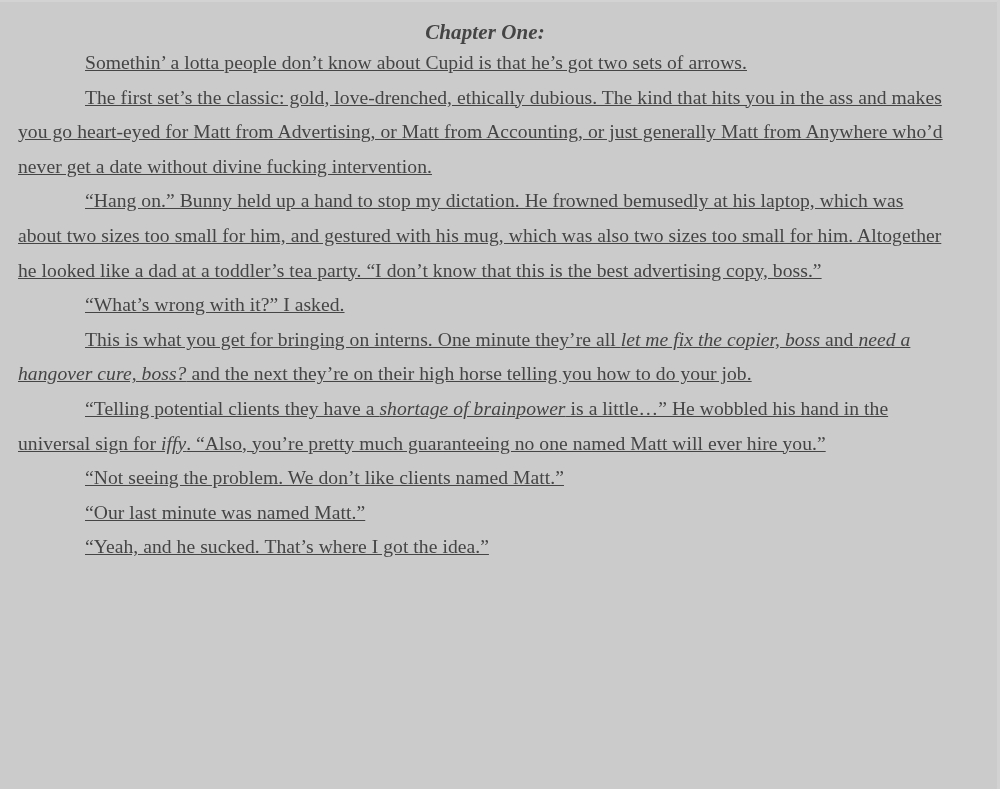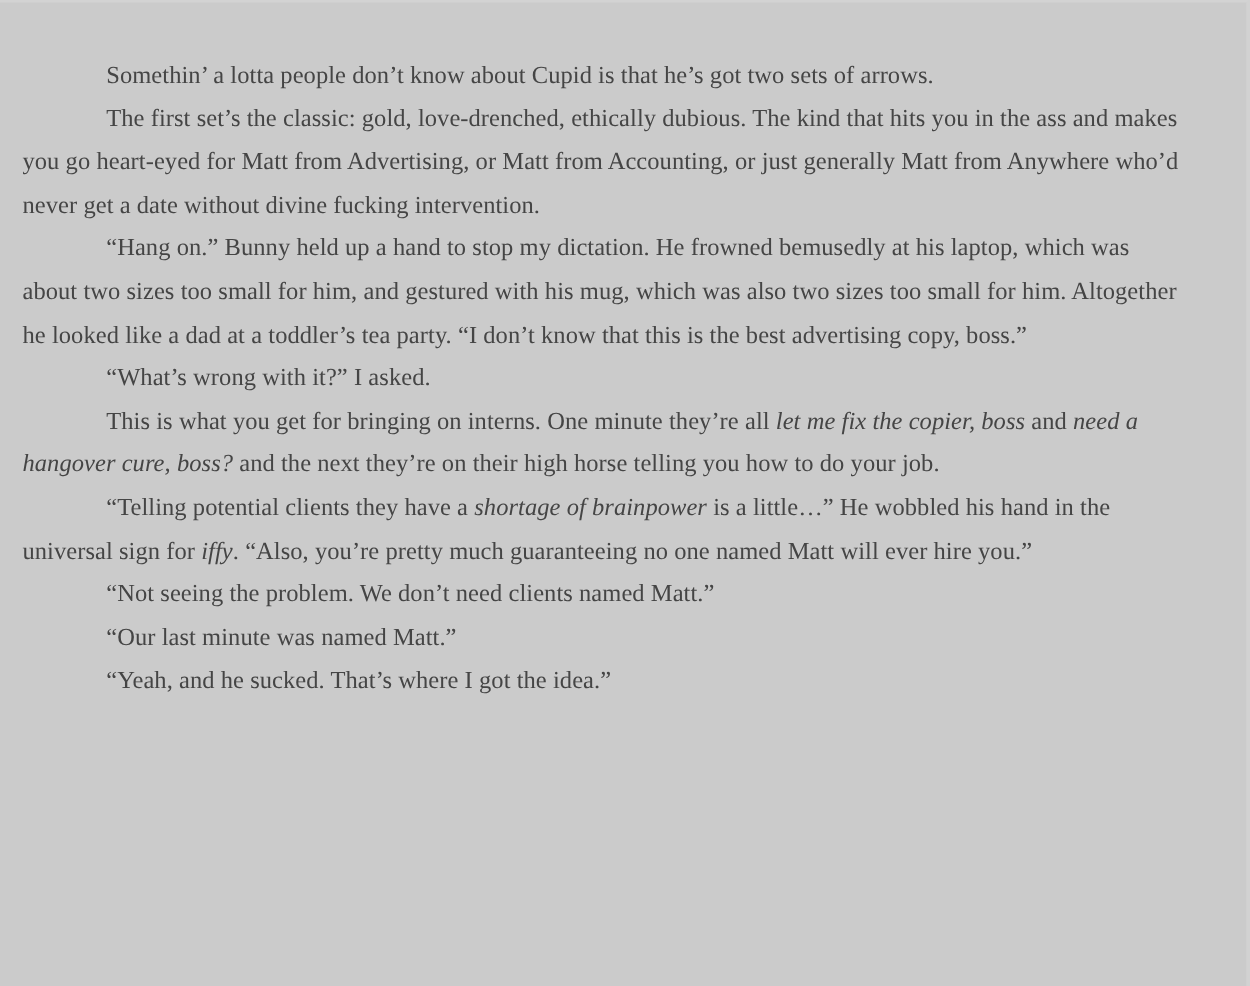--- a/index.html
+++ b/index.html
@@ -40,42 +40,43 @@
     .chapter-title {
       text-align: center;
       font-weight: bold;
       font-size: 20px;
       margin: 0;
       margin-top: 11px;
       line-height: 28px;
       letter-spacing: 0.2px;
     }
     .body-text {
-      margin-top: 44px;
+      text-decoration: underline;
     }
     .para {
       font-size: 19.6px;
       line-height: 34.6px;
       margin: 0;
       text-indent: 67px;
       letter-spacing: 0.05px;
     }
     .para em { font-style: italic; }
   </style>
 </head>
 <body>
 
 <div class="frame"></div>
 
 <div class="page">
+  <h2 class="chapter-label">Chapter One:</h2>
 
   <div class="body-text">
     <p class="para"><span>Somethin’ a lotta people don’t know about Cupid is that he’s got two sets of arrows.</span></p>
     <p class="para"><span>The first set’s the classic: gold, love-drenched, ethically dubious. The kind that hits you in the ass and makes you go heart-eyed for Matt from Advertising, or Matt from Accounting, or just generally Matt from Anywhere who’d never get a date without divine fucking intervention.</span></p>
     <p class="para"><span>“Hang on.” Bunny held up a hand to stop my dictation. He frowned bemusedly at his laptop, which was about two sizes too small for him, and gestured with his mug, which was also two sizes too small for him. Altogether he looked like a dad at a toddler’s tea party. “I don’t know that this is the best advertising copy, boss.”</span></p>
     <p class="para"><span>“What’s wrong with it?” I asked.</span></p>
     <p class="para"><span>This is what you get for bringing on interns. One minute they’re all </span><em>let me fix the copier, boss</em><span> and </span><em>need a hangover cure, boss?</em><span> and the next they’re on their high horse telling you how to do your job.</span></p>
     <p class="para"><span>“Telling potential clients they have a </span><em>shortage of brainpower</em><span> is a little…” He wobbled his hand in the universal sign for </span><em>iffy</em><span>. “Also, you’re pretty much guaranteeing no one named Matt will ever hire you.”</span></p>
-    <p class="para"><span>“Not seeing the problem. We don’t need clients named Matt.”</span></p>
+    <p class="para"><span>“Not seeing the problem. We don’t like clients named Matt.”</span></p>
     <p class="para"><span>“Our last minute was named Matt.”</span></p>
     <p class="para"><span>“Yeah, and he sucked. That’s where I got the idea.”</span></p>
   </div>
 </div>
 
 </body></html>

